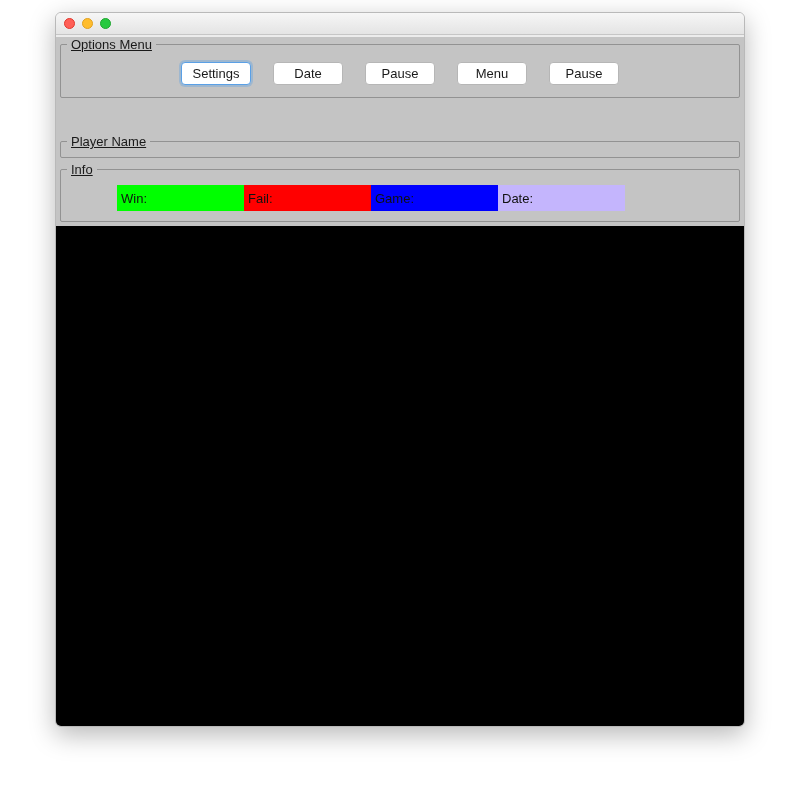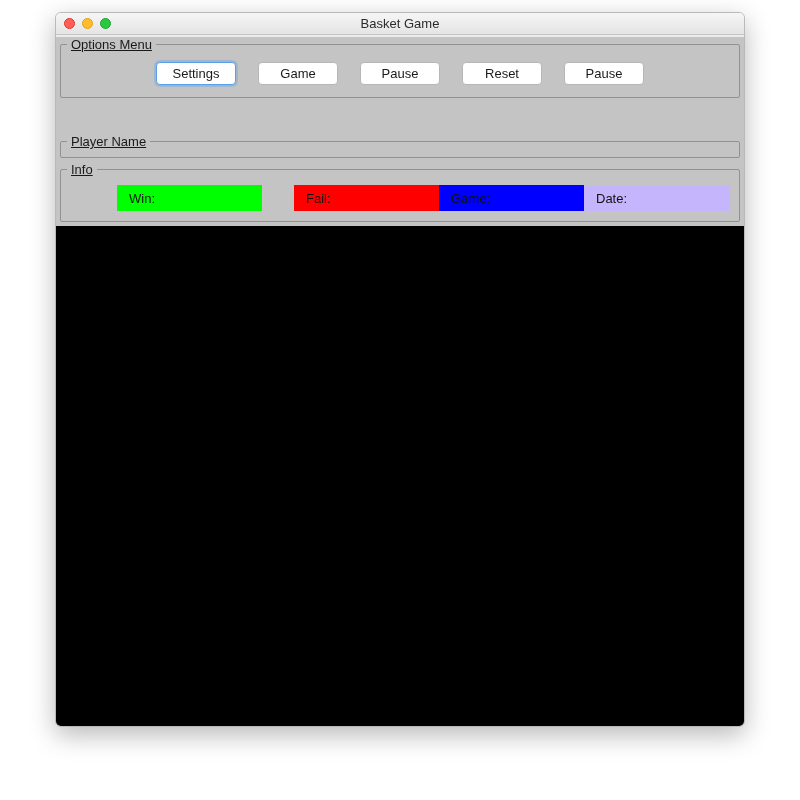--- a/index.html
+++ b/index.html
@@ -72,77 +72,76 @@
     display: flex;
     justify-content: center;
     gap: 22px;
     padding: 6px 0 2px 0;
   }
   .btn {
     background: #fff;
     border: 1px solid #b6b6b6;
     border-radius: 4px;
     padding: 3px 0;
-    width: 80px;
+    width: 70px;
     text-align: center;
     font-size: 13px;
     color: #1a1a1a;
     cursor: pointer;
   }
   .btn.focus {
     border: 1.5px solid #5aa0e6;
     box-shadow: 0 0 0 2px rgba(90,160,230,0.35);
   }
   fieldset.slim { padding: 2px 6px 6px 6px; min-height: 18px; margin-top: 36px; }
   .inforow {
     display: flex;
     justify-content: flex-start;
     padding: 4px 0 0 50px;
   }
   .cell {
-    width: 145px;
+    width: 127px;
     height: 26px;
     display: flex;
     align-items: center;
-    padding: 0 12px;
+    padding: 0 4px;
     font-size: 13px;
     color: #111;
   }
   .cell.win  { background:#00ff00; }
-  .cell.fail { background:#ff0000;margin-left:32px; }
+  .cell.fail { background:#ff0000; }
   .cell.time { background:#0000ff; }
   .cell.date { background:#c4b5fd; }
   .canvas {
     background:#000;
     height: 500px;
     margin: 0;
   }
 </style>
 </head>
 <body>
 
 <div class="window">
   <div class="titlebar">
     <div class="traffic">
       <span class="tl red"></span>
       <span class="tl yellow"></span>
       <span class="tl green"></span>
     </div>
-    <div class="title">Basket Game</div>
   </div>
 
   <div class="content">
 
     <fieldset>
       <legend>Options Menu</legend>
       <div class="btnrow">
         <div class="btn focus">Settings</div>
-        <div class="btn">Game</div>
+        <div class="btn">Date</div>
         <div class="btn">Pause</div>
-        <div class="btn">Reset</div>
+        <div class="btn">Menu</div>
         <div class="btn">Pause</div>
       </div>
     </fieldset>
 
     <fieldset class="slim">
       <legend>Player Name</legend>
     </fieldset>
 
     <fieldset>
       <legend>Info</legend>

